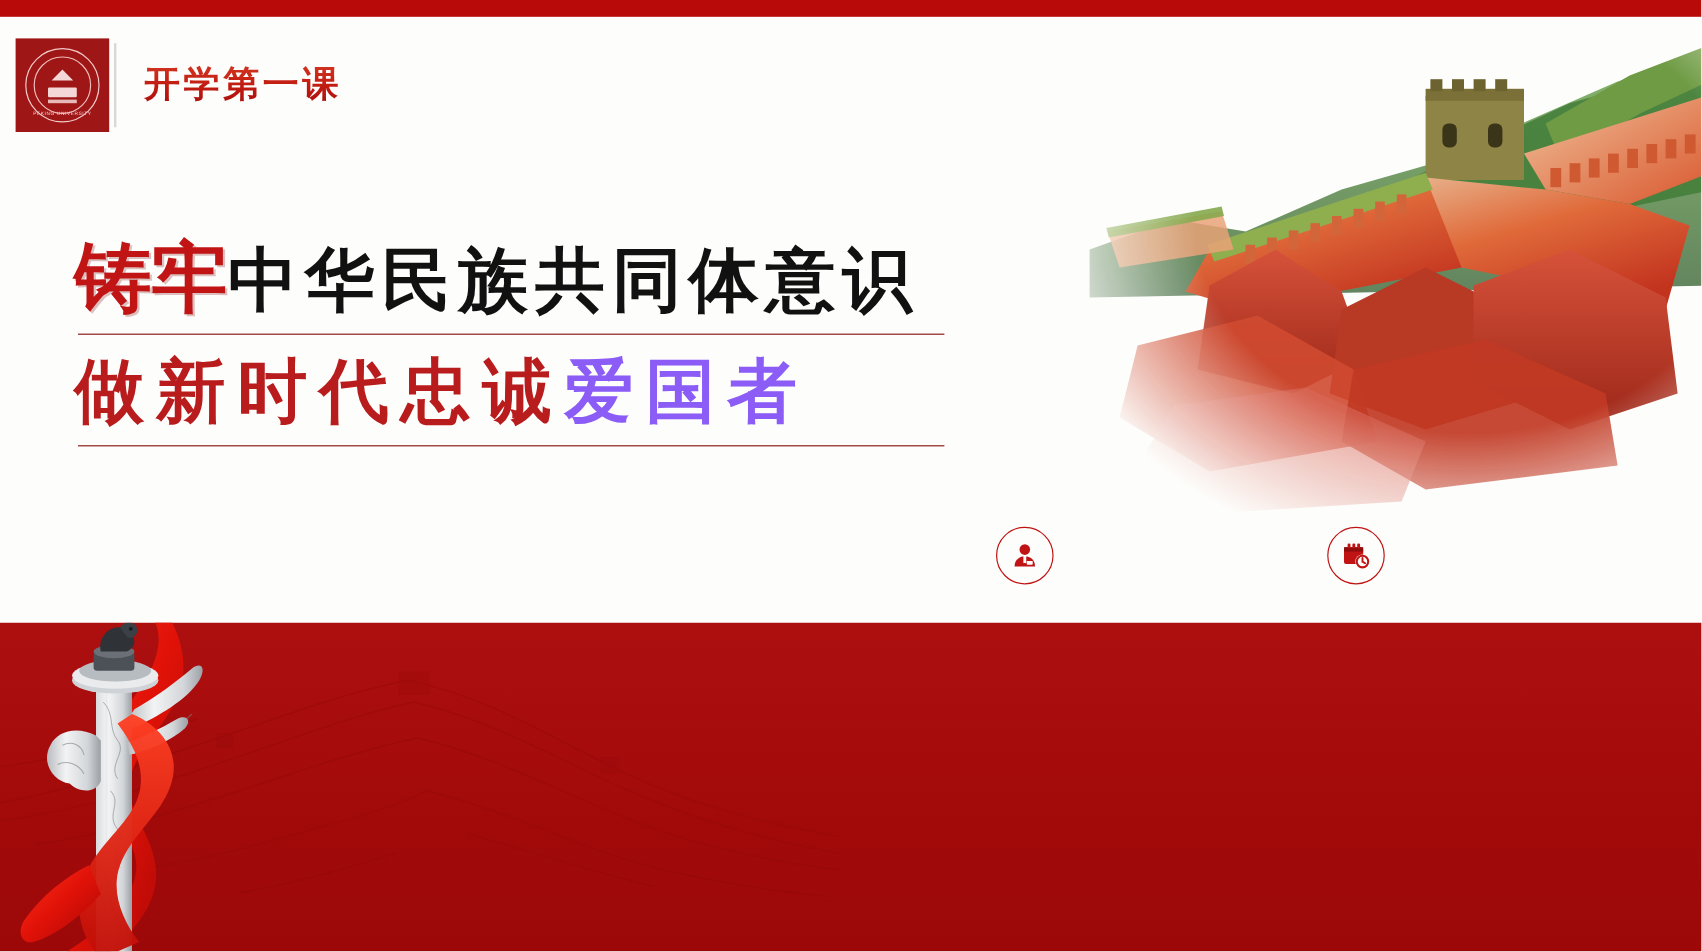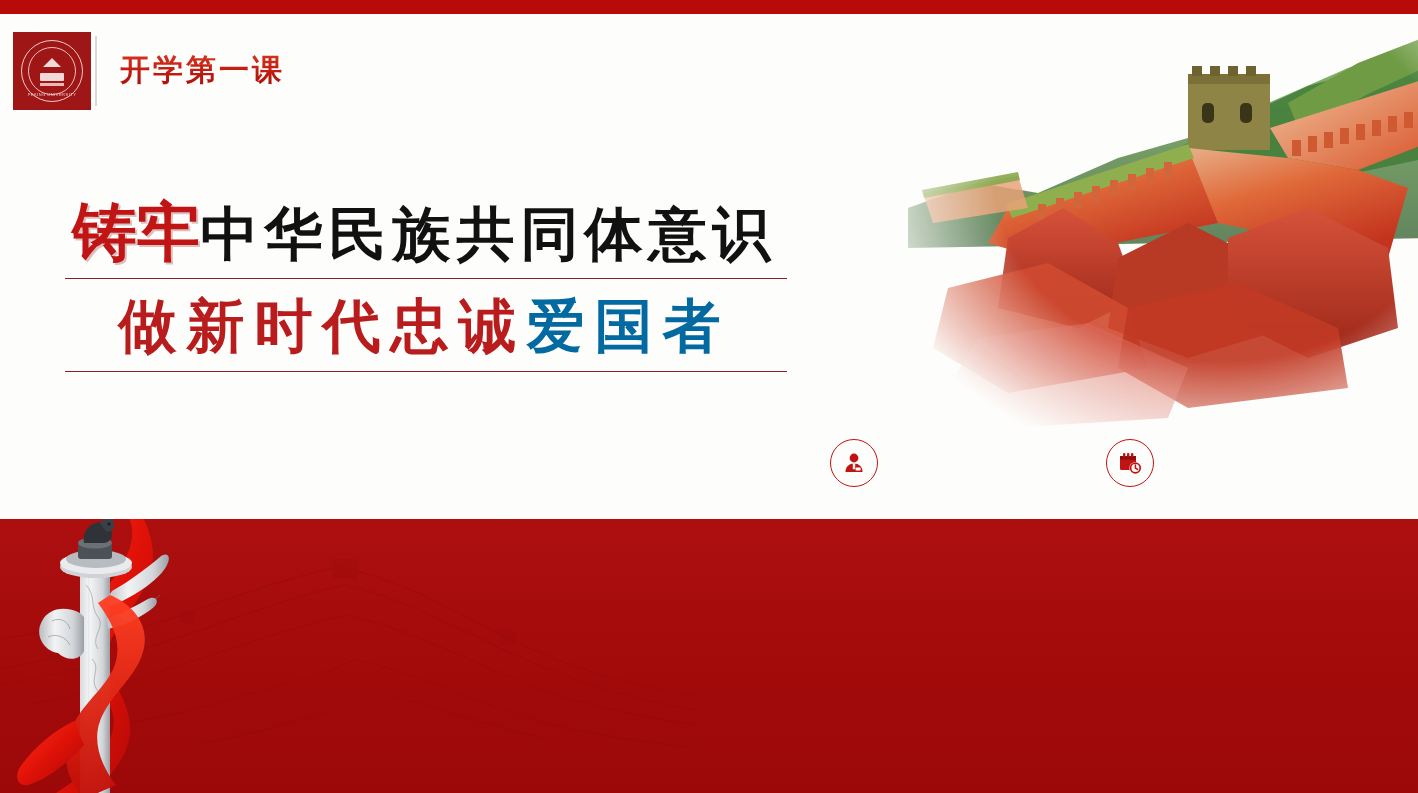--- a/index.html
+++ b/index.html
@@ -50,32 +50,32 @@
       background:linear-gradient(180deg,#d63a23 0%,#c01a10 55%,#a50d0d 100%);
       -webkit-background-clip:text; background-clip:text;
       -webkit-text-fill-color:transparent; }
 
   
   .hero { position:absolute; right:-10px; top:-6px; width:540px; height:430px;
           z-index:4; }
   .hero svg { display:block; width:100%; height:100%; }
 
   
-  .headline { position:absolute; left:62px; top:186px; z-index:7;text-align:center; }
+  .headline { position:absolute; left:62px; top:186px; z-index:7; }
   .hl-line { white-space:nowrap; line-height:1; }
   .hl1 { font-size:58px; font-weight:bold;
          font-family:"DejaVu Sans","Liberation Sans",sans-serif; }
   .hl1 .red { color:#c11414; font-size:64px; letter-spacing:0px;
               text-shadow:2px 2px 0 rgba(120,10,10,.25); }
   .hl1 .blk { color:#111111; letter-spacing:6px; }
   .rule { width:722px; height:1px; background:#8b2020; margin:14px 0 0 3px; }
   .hl2 { font-size:58px; font-weight:bold; margin-top:18px;
          font-family:"DejaVu Sans","Liberation Sans",sans-serif; }
   .hl2 .blk { color:#b91c1c; letter-spacing:10px; }
-  .hl2 .red { color:#0369a1; letter-spacing:10px; }
+  .hl2 .red { color:#8b5cf6; letter-spacing:10px; }
   .rule2 { width:722px; height:1px; background:#8b2020; margin:16px 0 0 3px; }
 
   
   .meta { position:absolute; top:425px; left:830px; z-index:7;
           display:flex; gap:228px; }
   .meta-item { width:48px; height:48px; border:1.6px solid #c01414;
                border-radius:50%; display:flex; align-items:center;
                justify-content:center; background:#fdfdfb; }
   .meta-item svg { display:block; }
 

